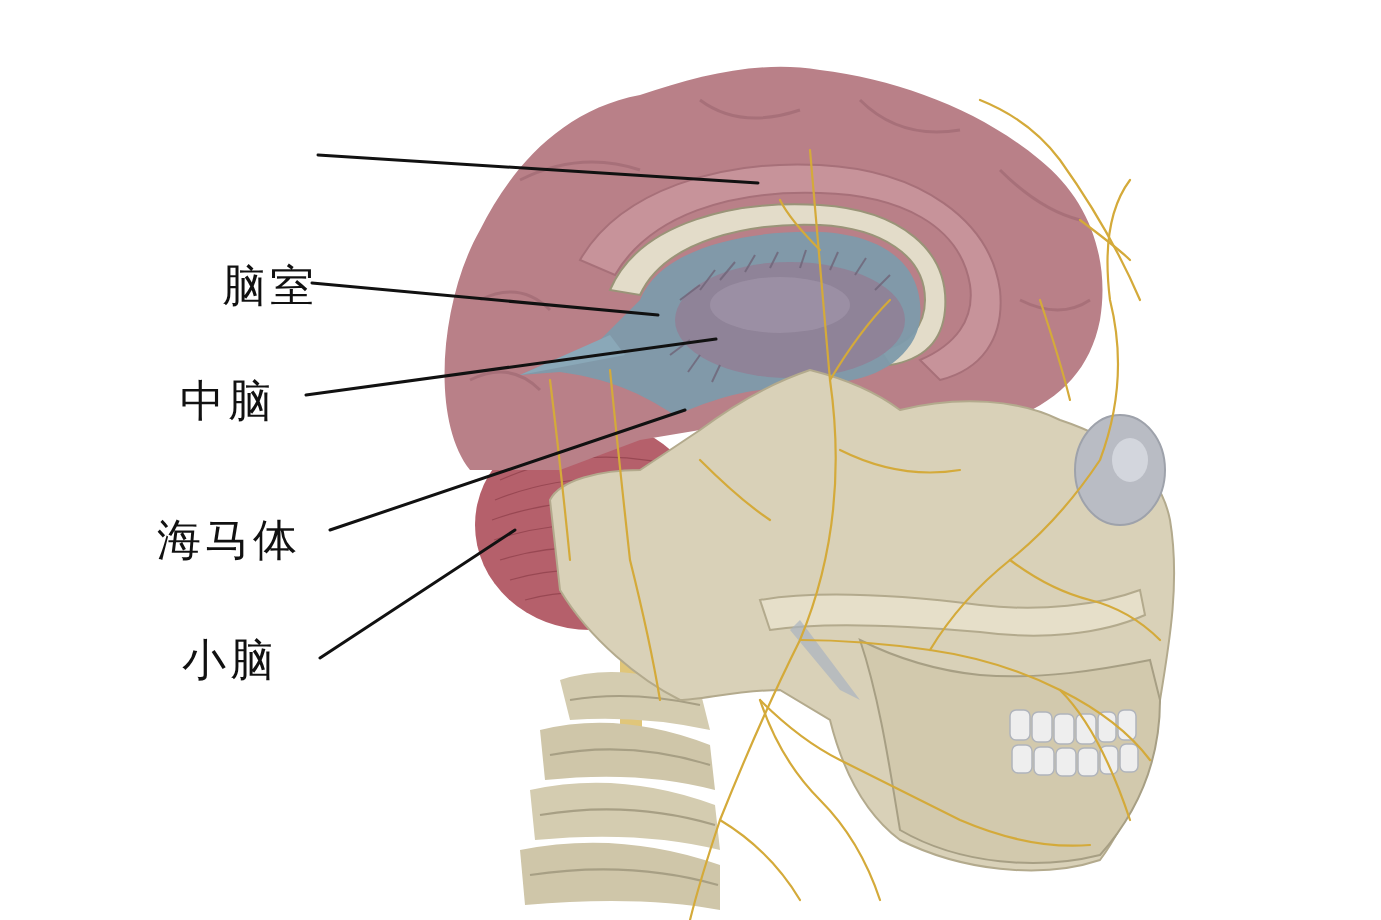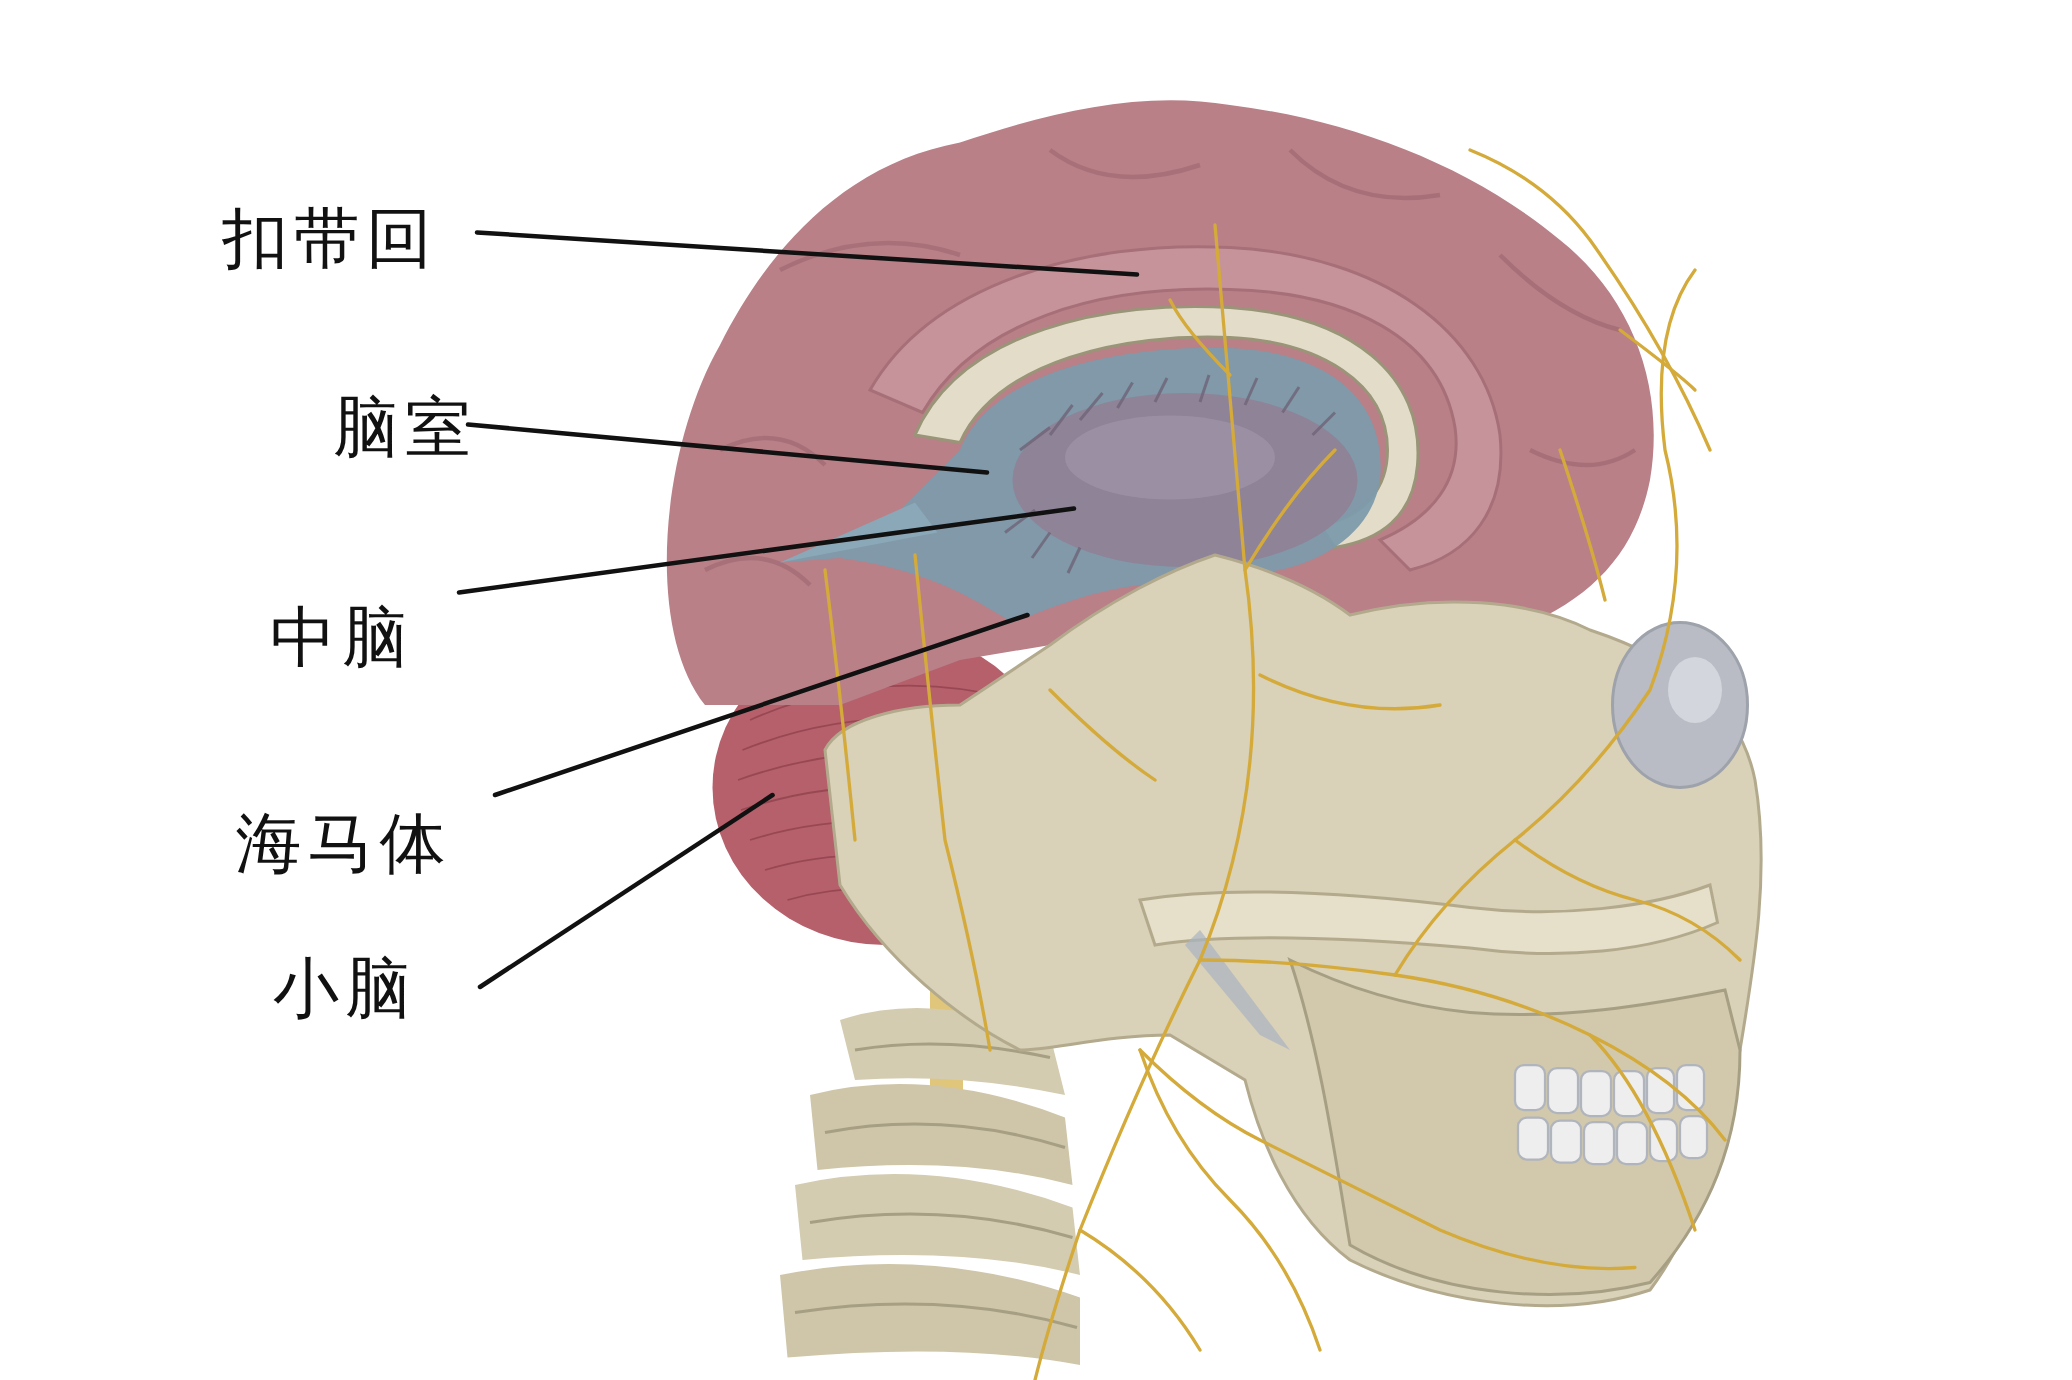--- a/index.html
+++ b/index.html
@@ -140,19 +140,18 @@
 
     <g stroke="#111111" stroke-width="3" stroke-linecap="round">
       <line x1="318" y1="155" x2="758" y2="183"></line>
       <line x1="312" y1="283" x2="658" y2="315"></line>
       <line x1="306" y1="395" x2="716" y2="339"></line>
       <line x1="330" y1="530" x2="685" y2="410"></line>
       <line x1="320" y1="658" x2="515" y2="530"></line>
     </g>
   </svg>
 
-  <div class="label" style="left:148px; top:138px;">扣带回</div>
   <div class="label" style="left:176px; top:264px;margin-left:46px;">脑室</div>
-  <div class="label" style="left:180px; top:379px;margin-top:25px;">中脑</div>
-  <div class="label" style="left:157px; top:541px;">海马体</div>
+  <div class="label" style="left:180px; top:379px;">中脑</div>
+  <div class="label" style="left:157px; top:518px;">海马体</div>
   <div class="label" style="left:182px; top:638px;">小脑</div>
 
 </div>
 
 </body></html>

